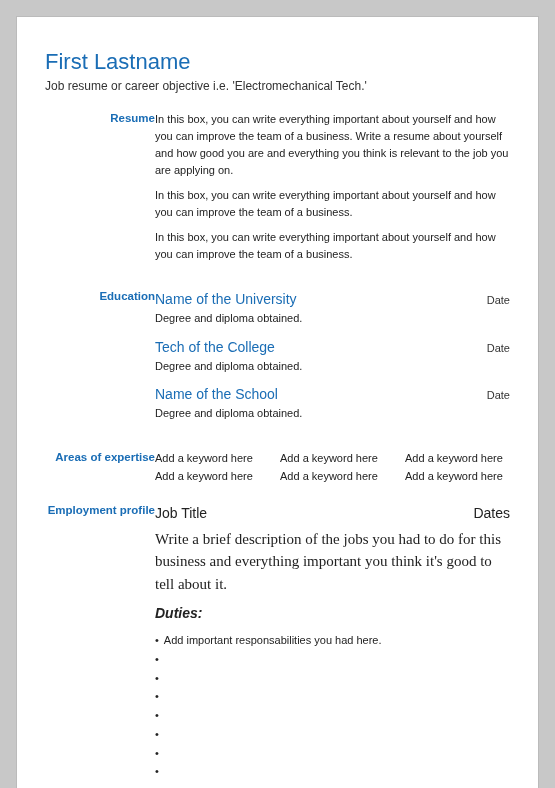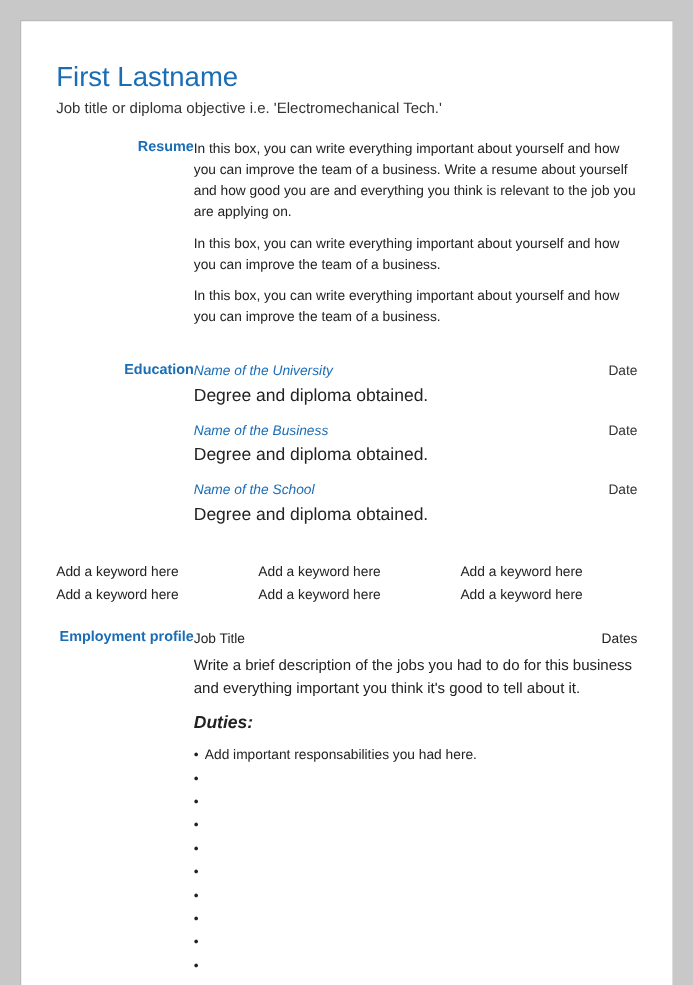--- a/index.html
+++ b/index.html
@@ -59,56 +59,56 @@
     .edu-entry {
       margin-bottom: 10px;
     }
     .edu-row {
       display: flex;
       justify-content: space-between;
       align-items: baseline;
     }
     .edu-inst {
       color: #1a6db5;
-      font-style: italic;
-      font-size: 11px;
+      font-size: 14px;
     }
     .edu-date {
       color: #333;
       font-size: 11px;
     }
     .edu-degree {
-      font-size: 14px;
+      font-size: 11px;
       color: #222;
     }
     .keywords-grid {
       display: grid;
       grid-template-columns: repeat(3, 1fr);
       gap: 2px 20px;
       font-size: 11px;
       color: #222;
     }
     .emp-company {
       color: #1a6db5;
       font-style: italic;
       font-size: 11px;
       margin-bottom: 2px;
     }
     .emp-row {
       display: flex;
       justify-content: space-between;
-      font-size: 11px;
+      font-size: 14px;
       color: #222;
       margin-bottom: 4px;
     }
     .emp-desc {
-      font-size: 12px;
+      font-size: 15px;
       color: #222;
       margin-bottom: 8px;
       line-height: 1.5;
+      font-family: Liberation Serif, serif;
     }
     .duties-label {
       font-weight: bold;
       font-style: italic;
       font-size: 14px;
       color: #222;
       margin-bottom: 7px;
     }
     .bullet {
       display: flex;
@@ -134,21 +134,21 @@
       margin-right: 5px;
       flex-shrink: 0;
     }
   </style>
 </head>
 <body>
 
 <div class="page">
 
   <div class="header-name">First Lastname</div>
-  <div class="header-subtitle">Job title or diploma objective  i.e. 'Electromechanical Tech.'</div>
+  <div class="header-subtitle">Job resume or career objective  i.e. 'Electromechanical Tech.'</div>
 
   <div class="section">
     <div class="section-label">Resume</div>
     <div class="section-content">
       <div class="resume-para">In this box, you can write everything important about yourself and how you can improve the team of a business.  Write a resume about yourself and how good you are and everything you think is relevant to the job you are applying on.</div>
       <div class="resume-para">In this box, you can write everything important about yourself and how you can improve the team of a business.</div>
       <div class="resume-para">In this box, you can write everything important about yourself and how you can improve the team of a business.</div>
     </div>
   </div>
 
@@ -157,36 +157,37 @@
     <div class="section-content">
       <div class="edu-entry">
         <div class="edu-row">
           <span class="edu-inst">Name of the University</span>
           <span class="edu-date">Date</span>
         </div>
         <div class="edu-degree">Degree and diploma obtained.</div>
       </div>
       <div class="edu-entry">
         <div class="edu-row">
-          <span class="edu-inst">Name of the Business</span>
+          <span class="edu-inst">Tech of the College</span>
           <span class="edu-date">Date</span>
         </div>
         <div class="edu-degree">Degree and diploma obtained.</div>
       </div>
       <div class="edu-entry">
         <div class="edu-row">
           <span class="edu-inst">Name of the School</span>
           <span class="edu-date">Date</span>
         </div>
         <div class="edu-degree">Degree and diploma obtained.</div>
       </div>
     </div>
   </div>
 
   <div class="section">
+    <div class="section-label">Areas of expertise</div>
     <div class="section-content">
       <div class="keywords-grid">
         <span>Add a keyword here</span>
         <span>Add a keyword here</span>
         <span>Add a keyword here</span>
         <span>Add a keyword here</span>
         <span>Add a keyword here</span>
         <span>Add a keyword here</span>
       </div>
     </div>

